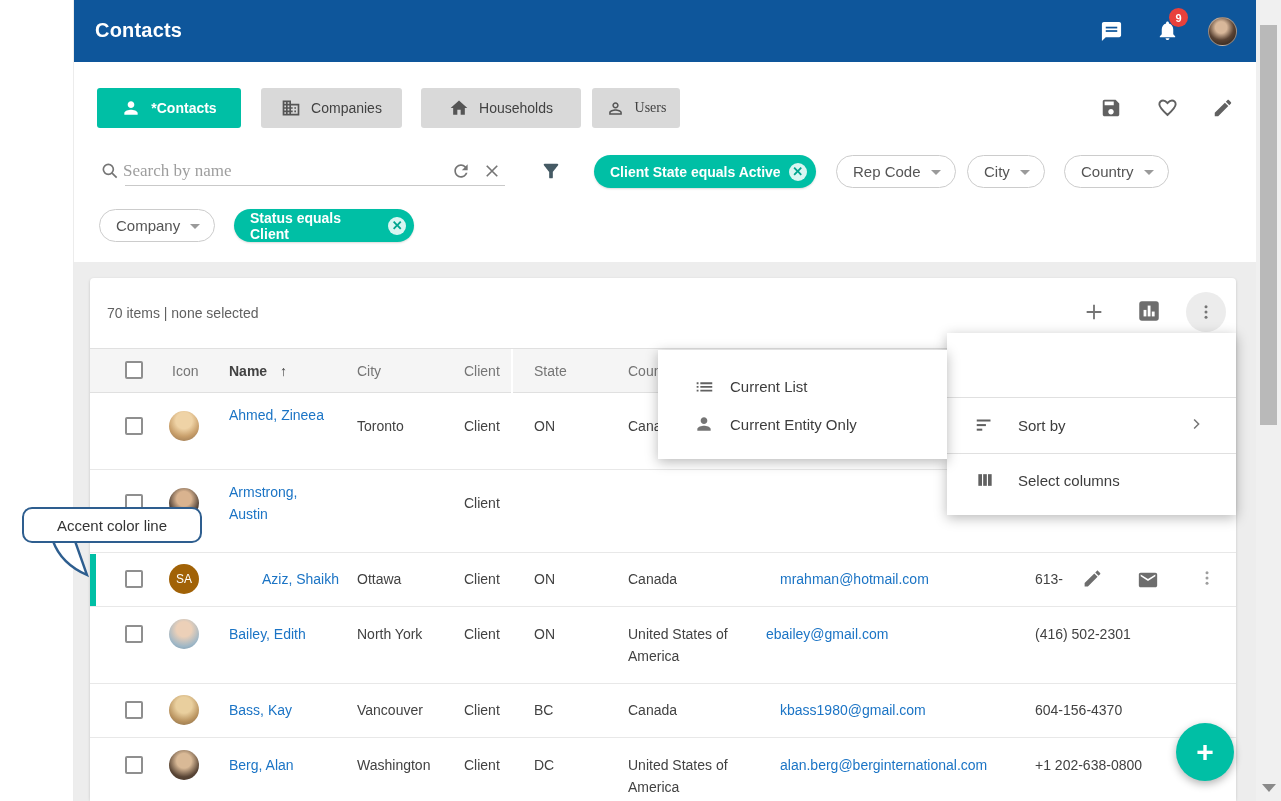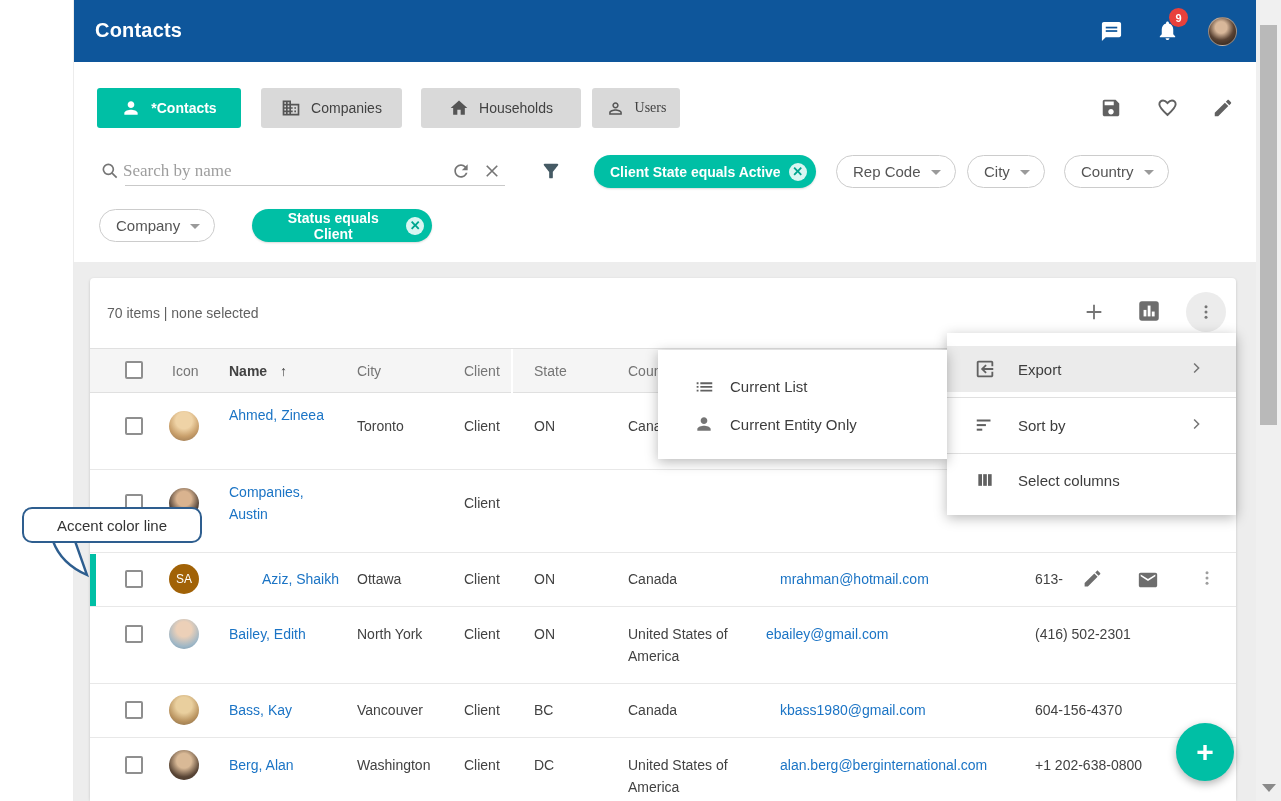--- a/index.html
+++ b/index.html
@@ -257,21 +257,21 @@
 </div>
 <div class="abs chip-dd" style="left:1064px;top:155px;">
   <span>Country</span>
     <span class="caret"></span>
 </div>
 
 <div class="abs chip-dd" style="left:99px;top:209px;">
   <span>Company</span>
     <span class="caret"></span>
 </div>
-<div class="abs chip-filter" style="left:252px;top:209px;width:180px;text-align:center;">
+<div class="abs chip-filter" style="left:234px;top:209px;width:180px;">
   <span>Status equals Client</span>
   <span class="chip-x">✕</span>
 </div>
 
 <div class="abs card"></div>
 <div class="abs summary">70 items | none selected</div>
 <span class="abs" style="left:1083px;top:301px;">
   <svg width="22" height="22" viewBox="0 0 24 24">
       <path stroke="#757575" stroke-width="2" d="M12 4v16M4 12h16" fill="none"></path>
     </svg>
@@ -312,21 +312,21 @@
   <div class="cell link" style="left:139px;top:10px;width:102px;">Ahmed, Zineea</div>
   <div class="cell" style="left:267px;top:21px;">Toronto</div>
   <div class="cell" style="left:374px;top:21px;">Client</div>
   <div class="cell" style="left:444px;top:21px;">ON</div>
   <div class="cell" style="left:538px;top:21px;width:120px;">Canada</div>
 </div>
 
 <div class="abs row" style="top:470px;height:83px;">
   <div class="checkbox" style="position:absolute;left:35px;top:24px;"></div>
   <div class="avatar av-12" style="left:79px;top:18px;"></div>
-  <div class="cell link" style="left:139px;top:11px;width:102px;">Companies, Austin</div>
+  <div class="cell link" style="left:139px;top:11px;width:102px;">Armstrong, Austin</div>
   <div class="cell" style="left:374px;top:22px;">Client</div>
 </div>
 
 <div class="abs row" style="top:553px;height:54px;">
   <div class="checkbox" style="position:absolute;left:35px;top:17px;"></div>
   <div class="avatar av-2" style="left:79px;top:11px;">SA</div>
   <div class="cell link" style="left:139px;top:15px;width:110px;text-align:right;">Aziz, Shaikh</div>
   <div class="cell" style="left:267px;top:15px;">Ottawa</div>
   <div class="cell" style="left:374px;top:15px;">Client</div>
   <div class="cell" style="left:444px;top:15px;">ON</div>
@@ -385,33 +385,20 @@
   <div class="cell link" style="left:139px;top:16px;width:110px;">Berg, Alan</div>
   <div class="cell" style="left:267px;top:16px;">Washington</div>
   <div class="cell" style="left:374px;top:16px;">Client</div>
   <div class="cell" style="left:444px;top:16px;">DC</div>
   <div class="cell" style="left:538px;top:16px;width:118px;">United States of America</div>
   <div class="cell link" style="left:690px;top:16px;">alan.berg@berginternational.com</div>
   <div class="cell" style="left:945px;top:16px;">+1 202-638-0800</div>
 </div>
 
 <div class="abs menu" style="left:947px;top:333px;width:289px;height:182px;">
-  <div class="menu-item" style="top:13px;background:#ebebeb;">
-    <span class="mi-icon">
-      <svg width="22" height="22" viewBox="0 0 24 24">
-          <path fill="#616161" d="M10.09 15.59L11.5 17l5-5-5-5-1.41 1.41L12.67 11H3v2h9.67l-2.58 2.59zM19 3H5c-1.11 0-2 .9-2 2v4h2V5h14v14H5v-4H3v4c0 1.1.89 2 2 2h14c1.1 0 2-.9 2-2V5c0-1.1-.9-2-2-2z" transform="translate(24,0) scale(-1,1)"></path>
-        </svg>
-    </span>
-    <span class="mi-label">Export</span>
-    <span class="mi-chevron">
-      <svg width="18" height="18" viewBox="0 0 24 24">
-          <path fill="none" stroke="#757575" stroke-width="2" d="M9.5 6l6 6-6 6"></path>
-        </svg>
-    </span>
-  </div>
   <div class="menu-div" style="top:64px;"></div>
   <div class="menu-item" style="top:69px;">
     <span class="mi-icon">
       <svg width="22" height="22" viewBox="0 0 24 24">
           <g fill="#616161">
             <rect x="3" y="6" width="15" height="2.2"></rect>
             <rect x="3" y="11" width="10" height="2.2"></rect>
             <rect x="3" y="16" width="6" height="2.2"></rect>
           </g>
         </svg>

